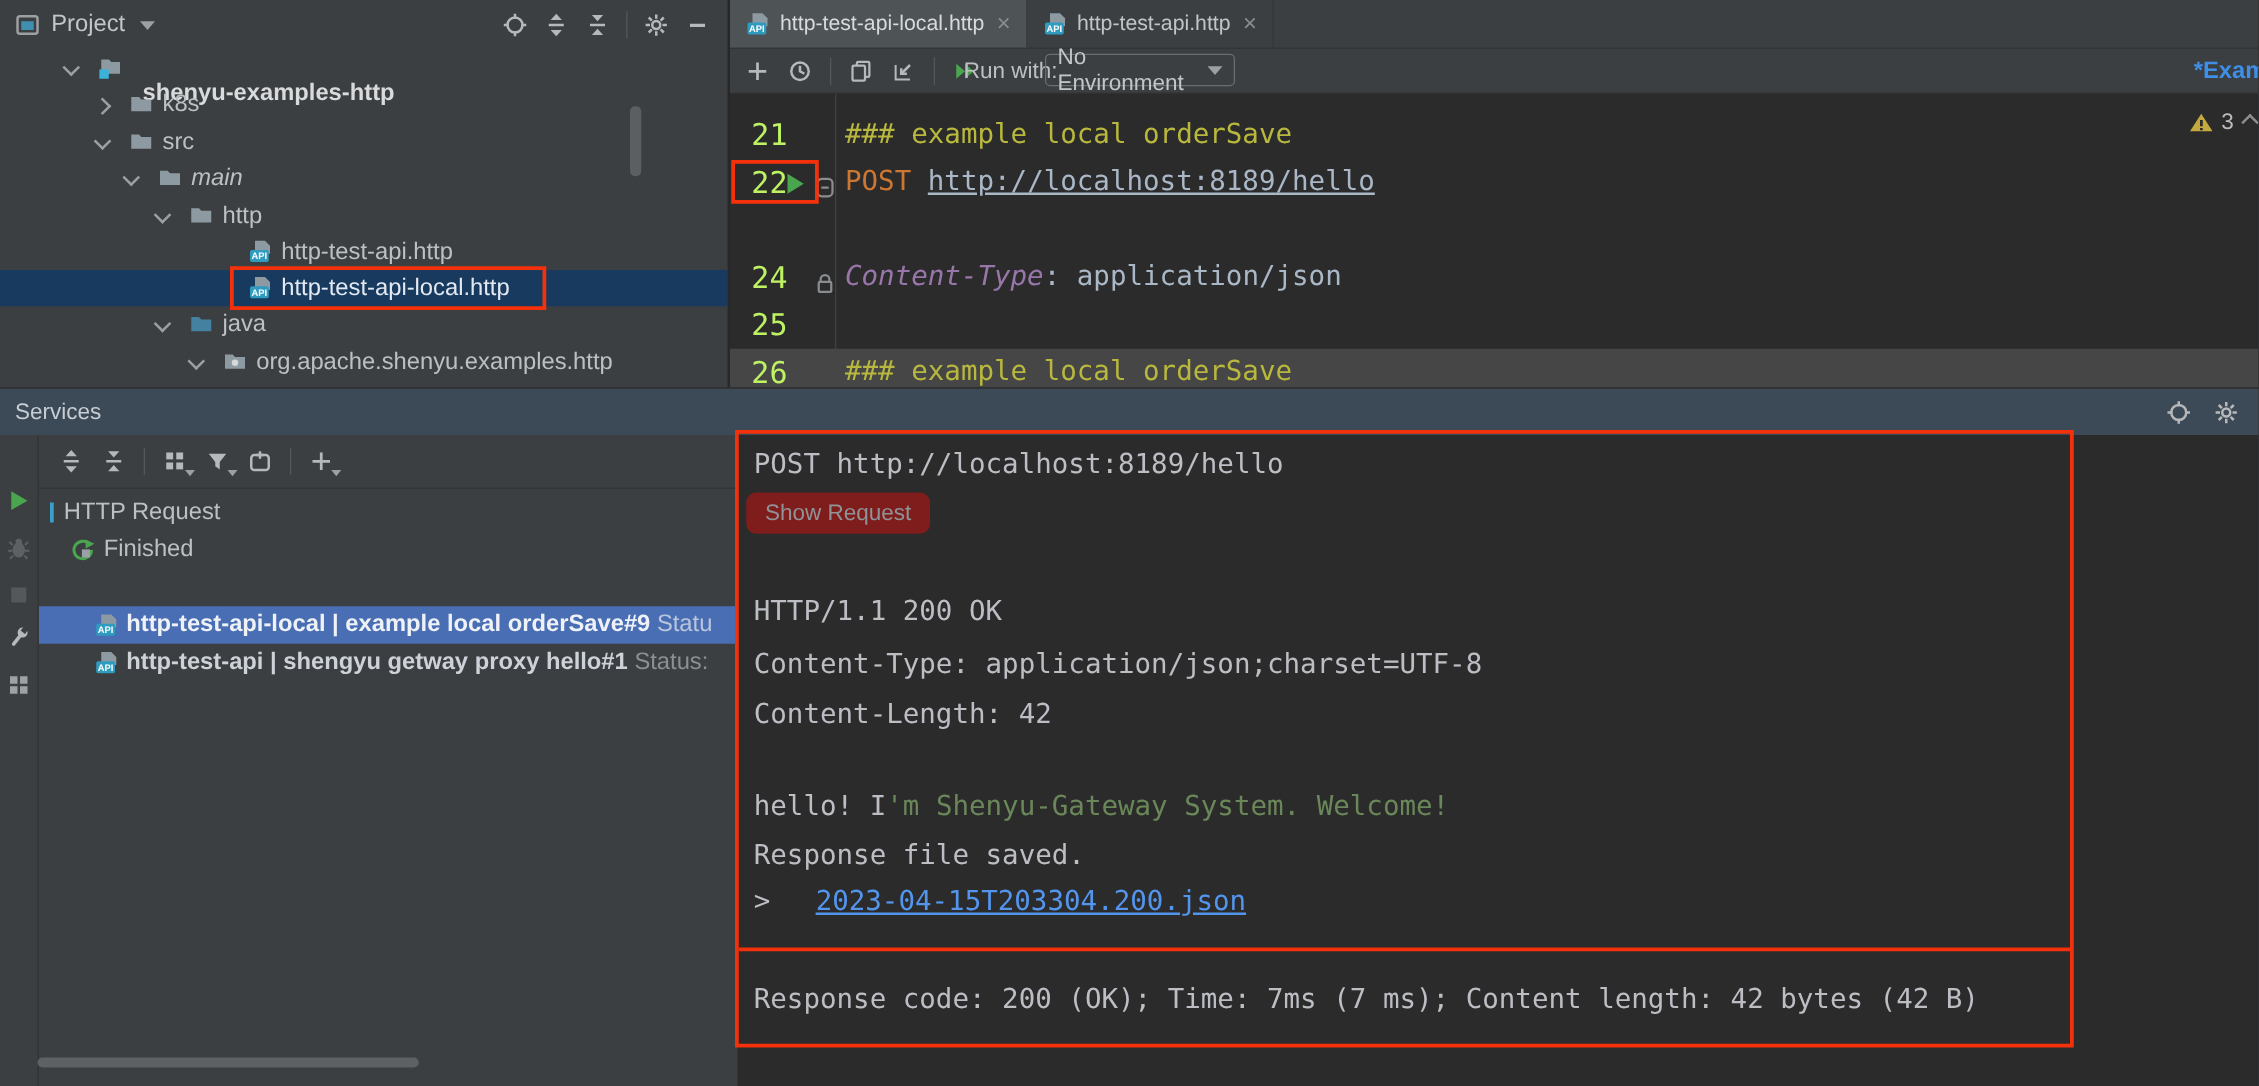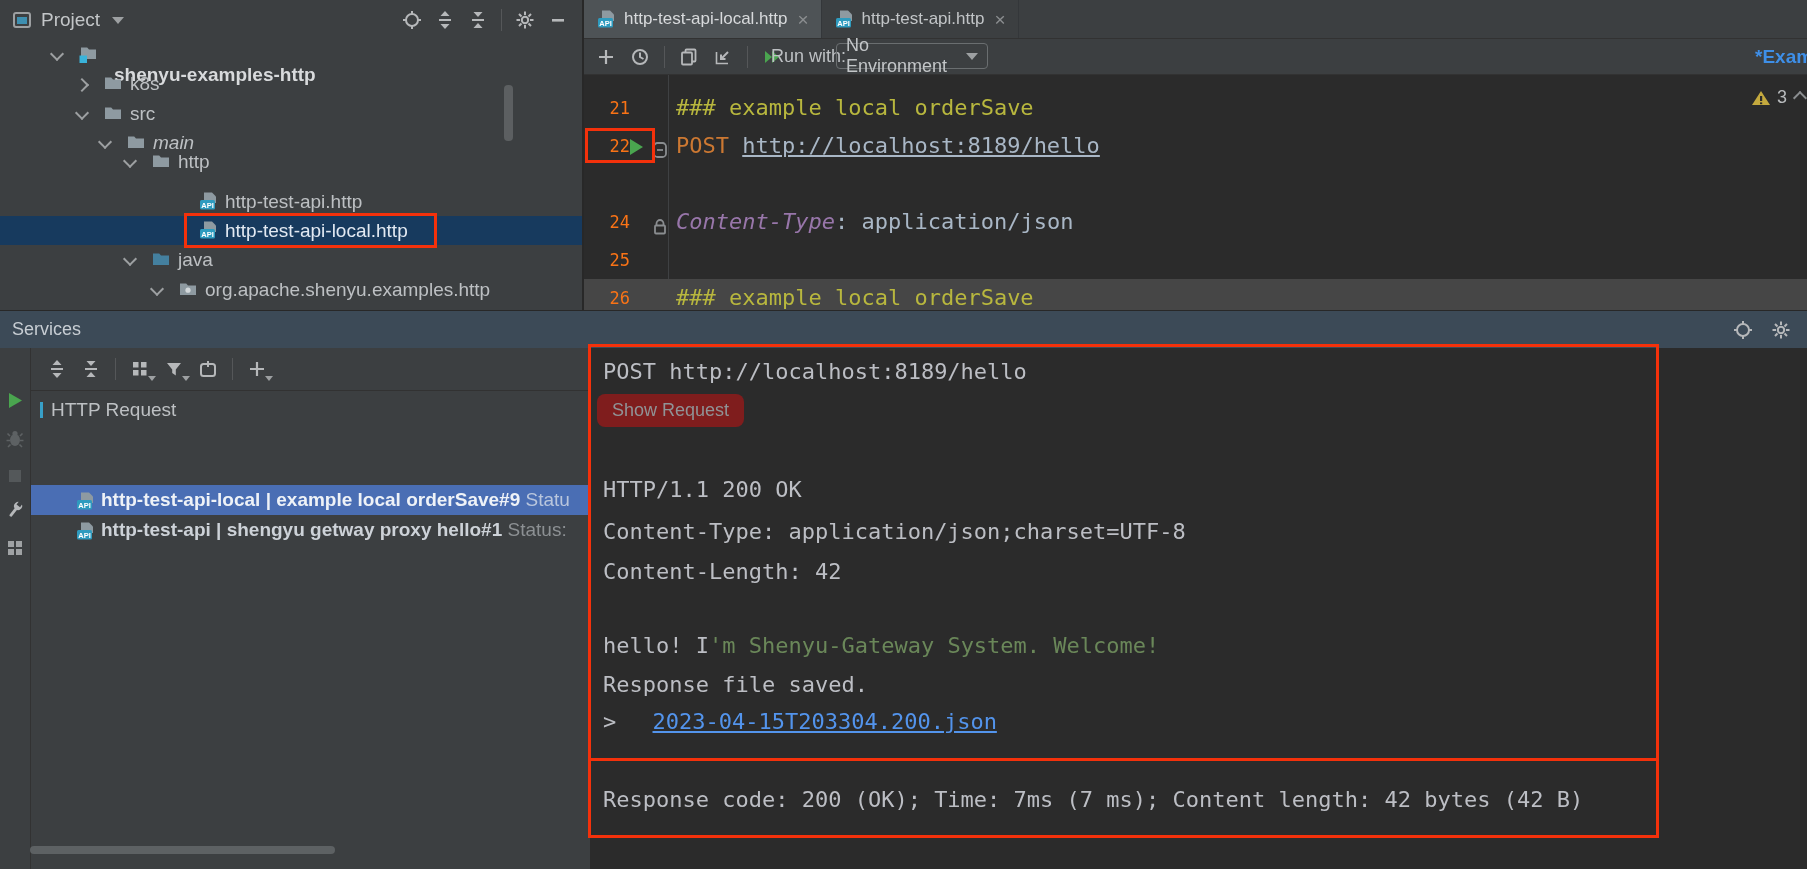--- a/index.html
+++ b/index.html
@@ -35,21 +35,21 @@
   .editor-toolbar{position:absolute;left:0;top:39px;width:100%;height:35px;border-bottom:1px solid #323232;}
   .etb-icons{position:absolute;left:12px;top:0;height:35px;display:flex;align-items:center;gap:14px;}
   .runwith-label{position:absolute;left:187px;top:0;height:35px;line-height:35px;font-size:18px;color:#bdc0c3;}
   .env-select{position:absolute;left:252px;top:4px;width:152px;height:26px;border:1px solid #6a6e70;border-radius:4px;
               display:flex;align-items:center;justify-content:space-between;padding:0 9px;box-sizing:border-box;font-size:18px;color:#c3c6c8;}
   .sel-caret{width:0;height:0;border-left:6px solid transparent;border-right:6px solid transparent;border-top:7px solid #9da0a2;}
   .config-name{position:absolute;right:0;top:0;height:35px;line-height:35px;font-size:19px;font-weight:bold;color:#3e8fe8;white-space:nowrap;overflow:hidden;width:52px;}
   .code-area{position:absolute;left:0;top:75px;width:100%;height:235px;background:#2b2b2b;overflow:hidden;}
   .gutter-line{position:absolute;left:84px;top:0;bottom:0;width:1px;background:#3f4143;}
   .code-line{position:absolute;left:0;width:100%;height:38px;line-height:38px;}
-  .code-line .lnum{position:absolute;left:8px;width:38px;text-align:right;color:#f97316;font-size:17px;}
+  .code-line .lnum{position:absolute;left:8px;width:38px;text-align:right;color:#bef264;font-size:24px;}
   .code-line .tokens{position:absolute;left:92px;font-size:22px;white-space:pre;}
   .current-line-bg{position:absolute;left:0;width:100%;height:38px;background:#464646;}
   .tok-comment{color:#b8b73e;}
   .tok-method{color:#cc7832;}
   .tok-url{color:#a9b7c6;text-decoration:underline;}
   .tok-hname{color:#9876aa;font-style:italic;}
   .tok-plain{color:#a9b7c6;}
   .run-gutter{position:absolute;left:46px;top:12px;width:0;height:0;border-top:8px solid transparent;border-bottom:8px solid transparent;border-left:13px solid #4aa54f;}
   .fold-marker{position:absolute;left:66px;top:9px;width:20px;height:20px;}
   .red-annotation{position:absolute;border:3px solid #f4310b;box-sizing:border-box;pointer-events:none;z-index:20;}
@@ -153,21 +153,21 @@
             </svg></span>
           <span class="tree-label" style="left: 130px;">src</span>
         </div>
         <div class="tree-row" style="top: 128px; font-style: italic;">
           <span class="chev open" style="left: 100px;"></span>
           <span class="tree-icon" style="left: 126px;"><svg width="20" height="20">
               <path d="M2 4.5h6.2L10 6.5h8V16H2z" fill="#8e9aa1"></path>
             </svg></span>
           <span class="tree-label" style="left: 153px;">main</span>
         </div>
-        <div class="tree-row" style="top: 147px;">
+        <div class="tree-row" style="top: 158px;">
           <span class="chev open" style="left: 125px;"></span>
           <span class="tree-icon" style="left: 151px;"><svg width="20" height="20">
               <path d="M2 4.5h6.2L10 6.5h8V16H2z" fill="#8e9aa1"></path>
             </svg></span>
           <span class="tree-label" style="left: 178px;">http</span>
         </div>
         <div class="tree-row" style="top: 187px;">
           <span class="tree-icon" style="left: 198px;"><svg width="20" height="20">
               <path d="M6 1.5h8l4 4V12H6z" fill="#8e9aa1"></path>
               <rect x="2" y="9" width="15" height="9.5" rx="1.5" fill="#2e9bbf"></rect>
@@ -375,20 +375,30 @@
         <span class="icon-wrap"><span class="icon-btn"><svg width="20" height="20">
               <path d="M10 3v14M3 10h14" stroke="#b6b8ba" stroke-width="2.2"></path>
             </svg></span><span class="mini-caret"></span></span>
       </div>
 
     <div class="svc-tree">
       <div class="svc-row" style="top:4px;text-align:right;">
         <span class="svc-ind"></span>
         <span class="svc-text svc-plain" style="left:20px;">HTTP Request</span>
       </div>
+      <div class="svc-row" style="top:34px;">
+        <span class="svc-icon" style="left:25px;">
+          <svg width="20" height="20">
+              <path d="M16.3 6.5A7 7 0 1 0 17.2 10" fill="none" stroke="#4aa54f" stroke-width="2.4"></path>
+              <polygon points="12.5,1.5 19.5,5 12.5,8.8" fill="#4aa54f"></polygon>
+              <rect x="9.5" y="9.5" width="6.5" height="6.5" fill="#9aa0a3"></rect>
+            </svg>
+        </span>
+        <span class="svc-text svc-plain" style="left:52px;">Finished</span>
+      </div>
       <div id="svc-request-rows">
           <div class="svc-row selected" style="top: 94px;">
             <span class="svc-icon" style="left: 44px;"><svg width="20" height="20">
                 <path d="M6 1.5h8l4 4V12H6z" fill="#8e9aa1"></path>
                 <rect x="2" y="9" width="15" height="9.5" rx="1.5" fill="#2e9bbf"></rect>
                 <text x="9.5" y="16.5" font-size="7.5" font-weight="bold" fill="#ffffff" text-anchor="middle" font-family="Liberation Sans, sans-serif">API</text>
               </svg></span>
             <span class="svc-text" style="left: 70px;"><span class="svc-name">http-test-api-local</span><span class="svc-name">  |  </span><span class="svc-name">example local orderSave#9</span><span class="svc-dim"> Statu</span></span>
           </div>
           <div class="svc-row" style="top: 124px;">

